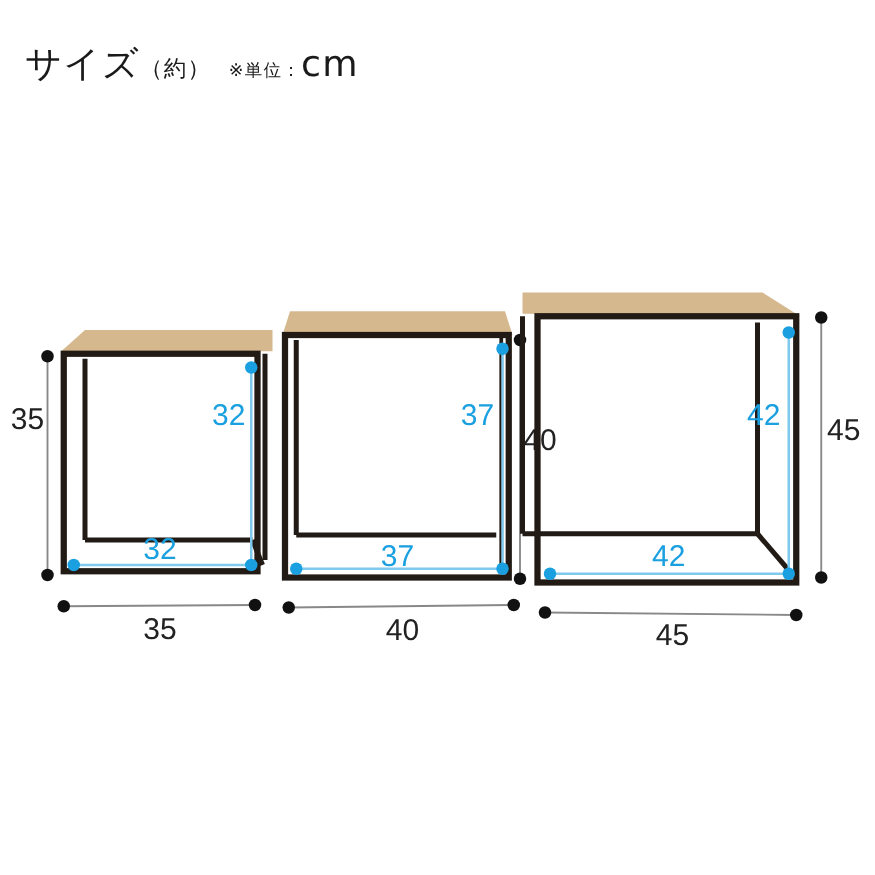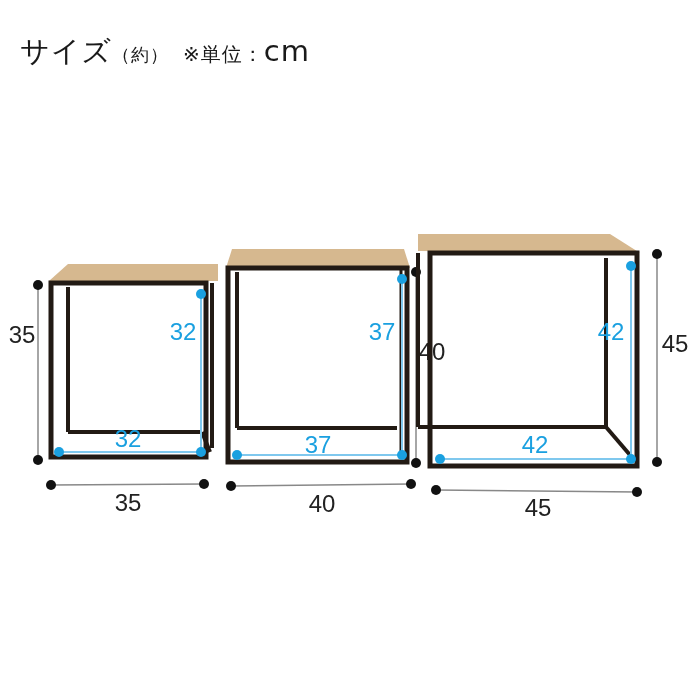--- a/index.html
+++ b/index.html
@@ -1,21 +1,21 @@
 <!DOCTYPE html>
 <html><head>
 <meta charset="utf-8">
 <style>
   html, body { margin:0; padding:0; background:#ffffff; }
   body { width:700px; height:700px; position:relative; overflow:hidden;
          font-family:"Liberation Sans", "DejaVu Sans", sans-serif; }
   .title { position:absolute; left:20px; top:32px; font-size:29px; color:#1a1a1a;
            font-family:"DejaVu Sans", sans-serif; letter-spacing:1px; white-space:nowrap; }
   .title .small { font-size:18px; }
-  .title .note { font-size:20px; margin-left:14px; }
+  .title .note { font-size:14px; margin-left:14px; }
   .title .unit { font-size:29px; }
   svg { position:absolute; left:0; top:0; }
   .dim-black { font-family:"Liberation Sans", sans-serif; font-size:24px; fill:#222; }
   .dim-blue { font-family:"Liberation Sans", sans-serif; font-size:24px; fill:#1aa0e0; }
 </style>
 </head>
 <body>
 
 <div class="title">
   <span>サイズ</span><span class="small">（約）</span><span class="note">※単位：</span><span class="unit">cm</span>

